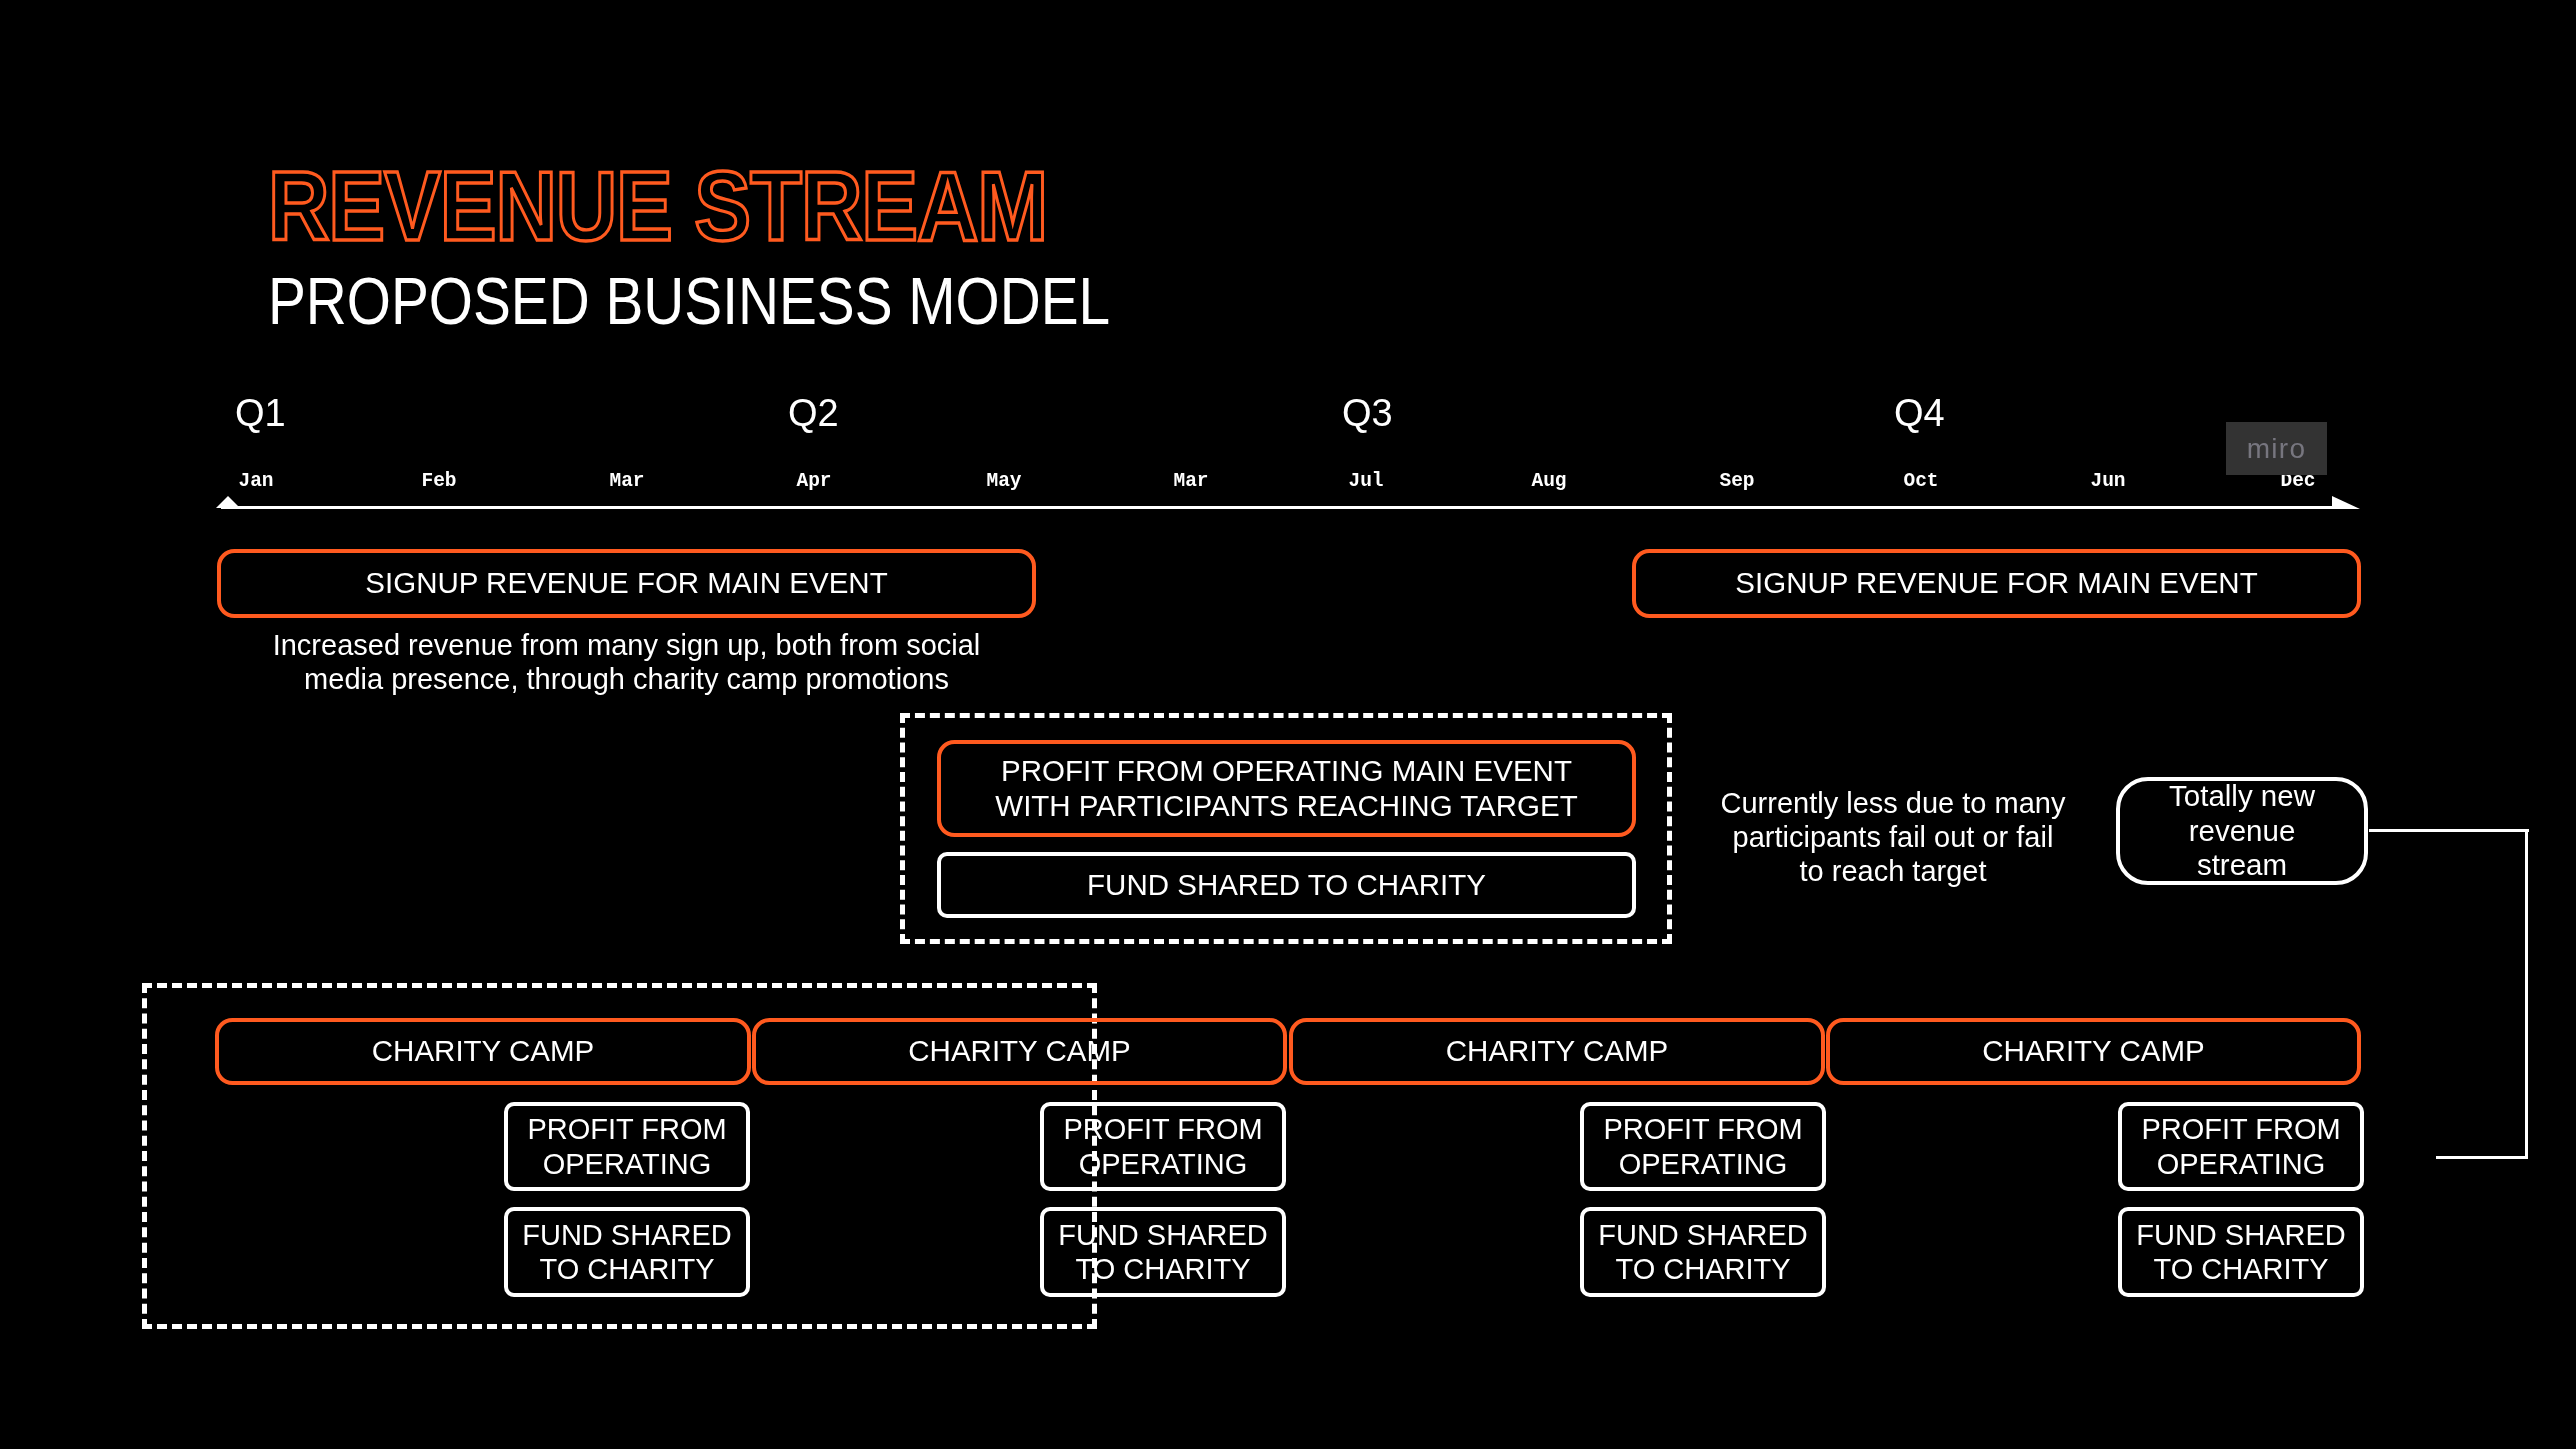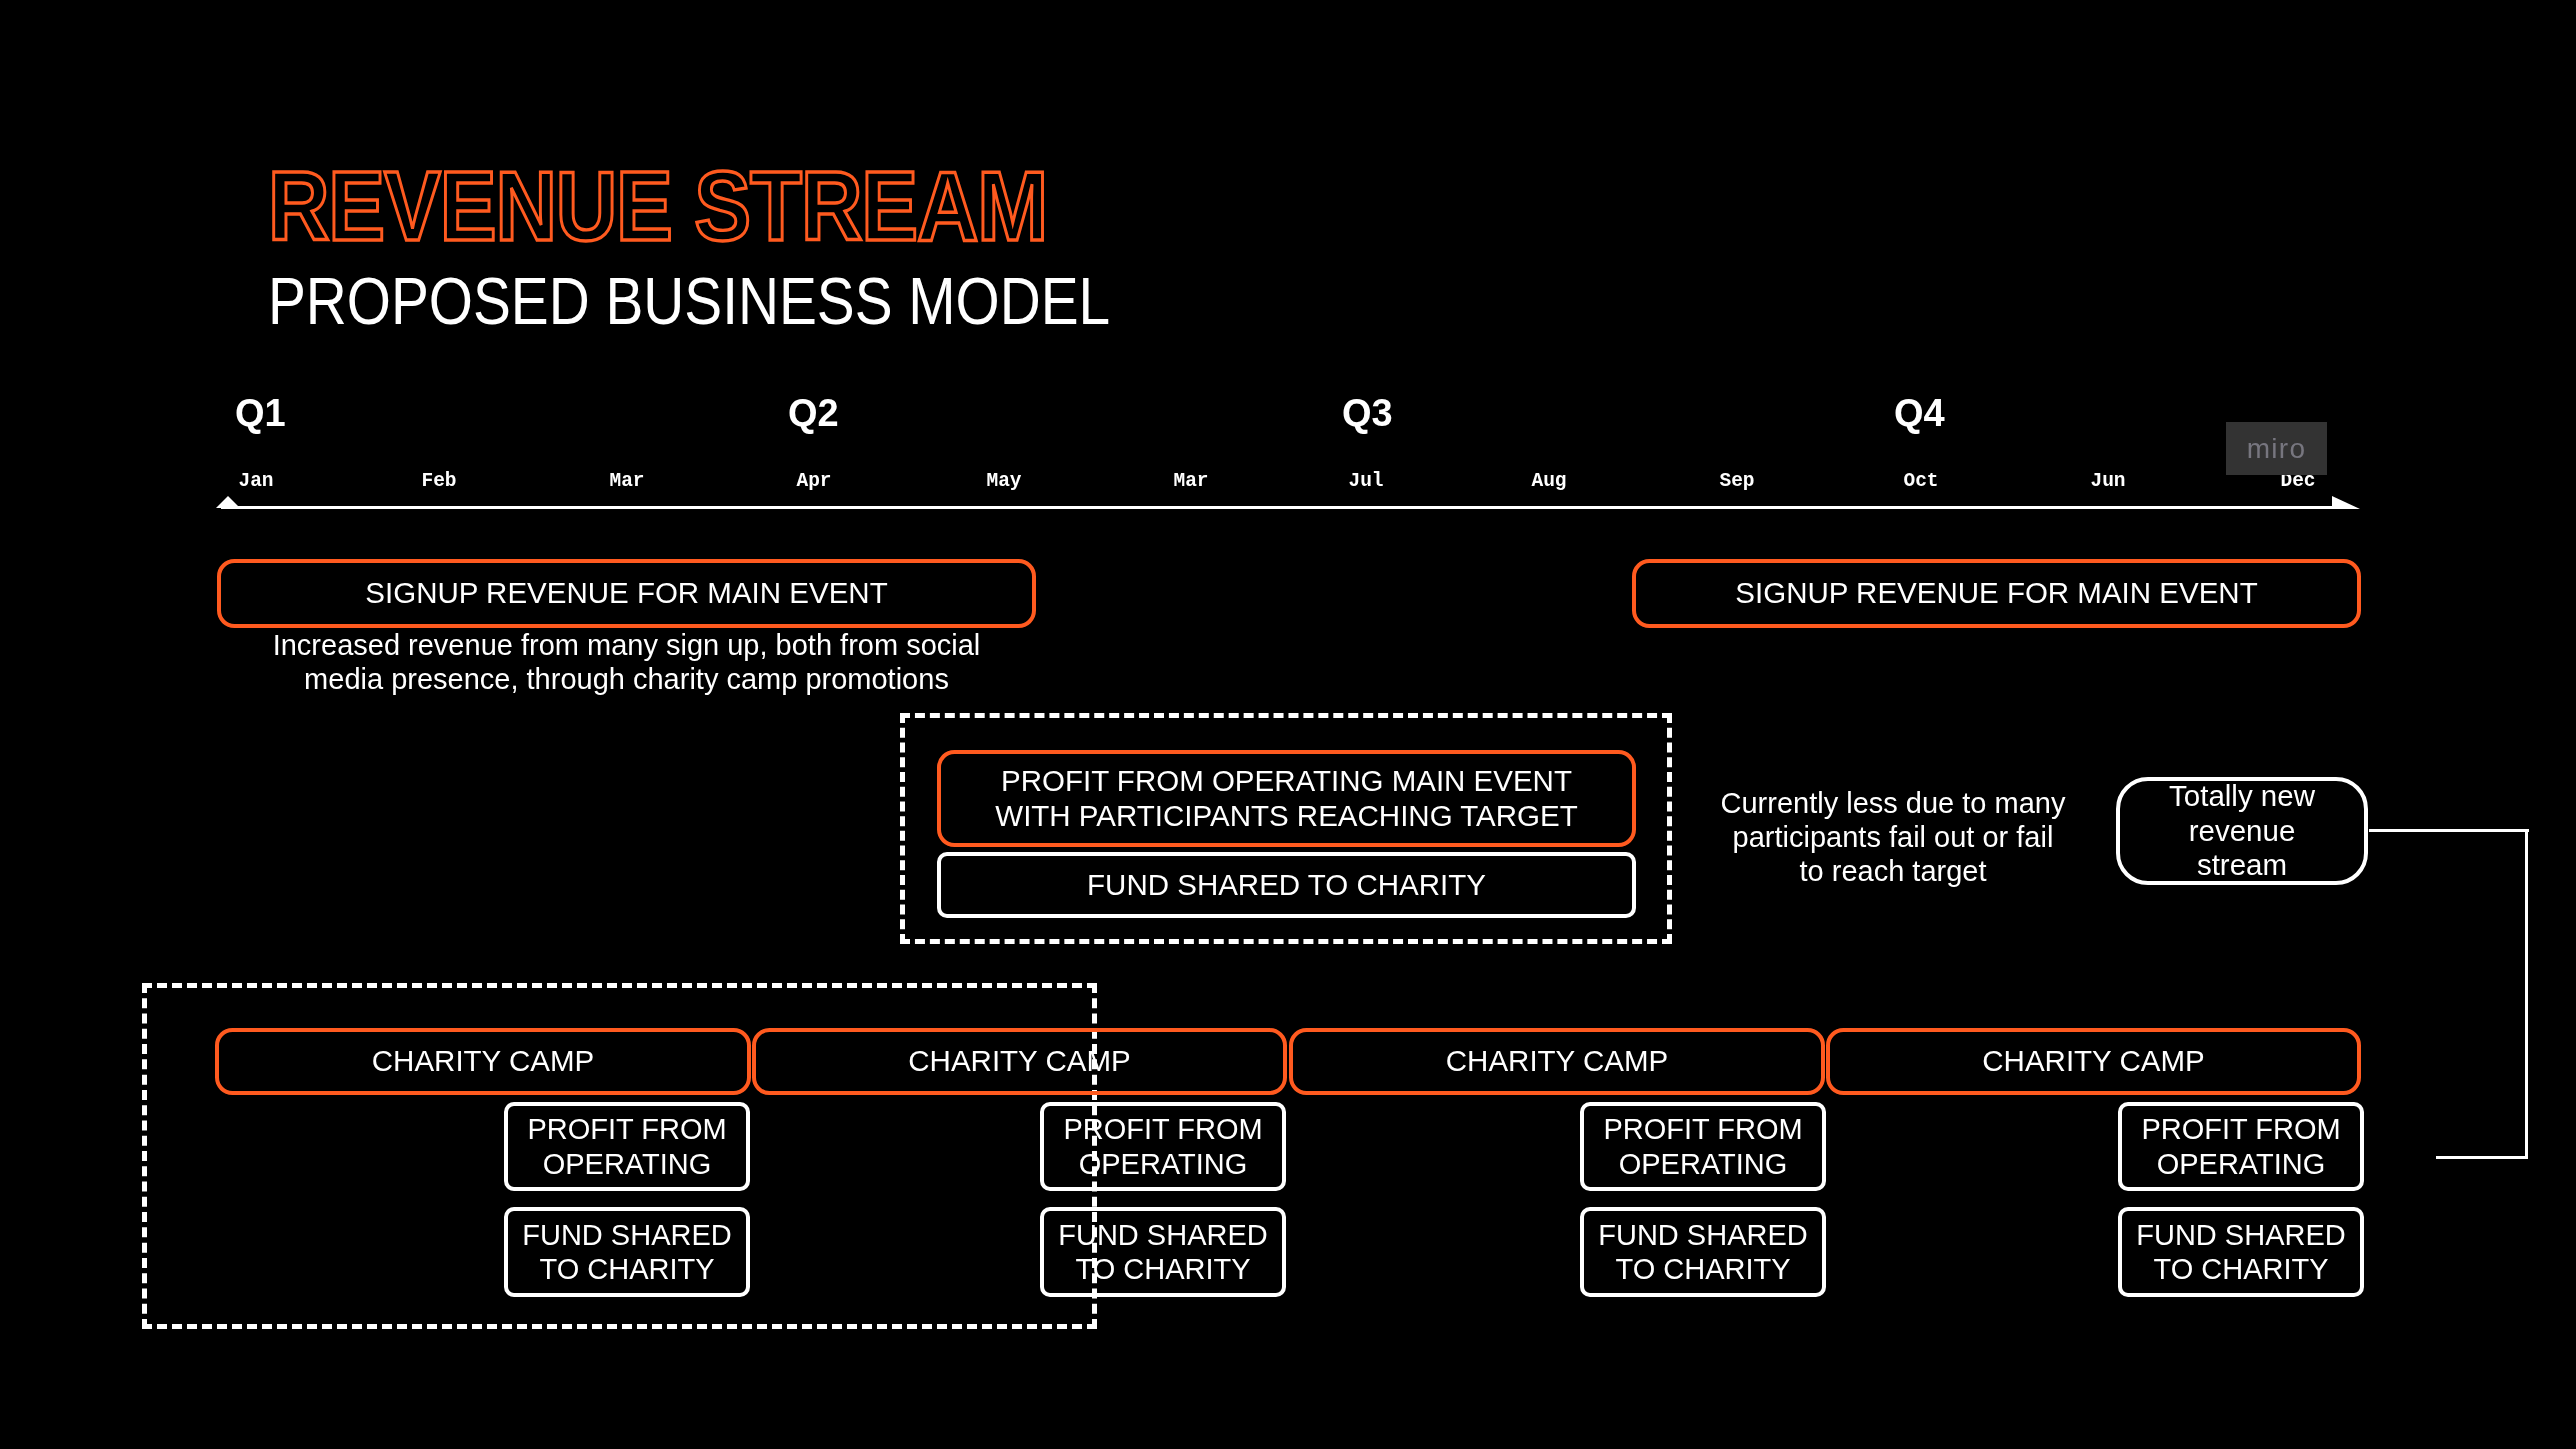--- a/index.html
+++ b/index.html
@@ -6,38 +6,38 @@
   body { width: 2576px; height: 1449px; position: relative; overflow: hidden;
          font-family: "Liberation Sans", "DejaVu Sans", sans-serif; color: #fff; }
   .abs { position: absolute; }
 
   .title { left: 268px; top: 156px; font-size: 99px; font-weight: 700; line-height: 1;
            color: transparent; -webkit-text-stroke: 3.4px #FF5A1F; letter-spacing: -1.3px;
            transform: scaleX(0.86); transform-origin: left top; white-space: nowrap; }
   .subtitle { left: 268px; top: 268px; font-size: 66px; line-height: 1; color: #fff;
               transform: scaleX(0.86); transform-origin: left top; white-space: nowrap; }
 
-  .quarter { top: 394px; font-size: 38px; font-weight: 700; line-height: 1; white-space: nowrap; }
+  .quarter { top: 394px; font-size: 38px; font-weight: 400; line-height: 1; white-space: nowrap; }
   .month { top: 472px; font-size: 19.5px; font-weight: 700; line-height: 1; white-space: nowrap;
            transform: translateX(-50%); font-family: Liberation Mono, monospace; }
 
   .timeline-line { left: 221px; top: 506px; width: 2120px; height: 2.7px; background: #fff; }
   .arrow-left { left: 216px; top: 496px; width: 0; height: 0;
                 border-left: 12px solid transparent; border-right: 12px solid transparent;
                 border-bottom: 12.7px solid #fff; }
   .arrow-right { left: 2332px; top: 496px; width: 0; height: 0;
                  border-top: 13.4px solid transparent; border-left: 28px solid #fff; }
 
   .miro { left: 2226px; top: 422px; width: 101px; height: 53px; background: #333; color: #77767f;
           font-size: 28px; display: flex; align-items: center; justify-content: center;
           letter-spacing: 1.3px; }
 
   .box { box-sizing: border-box; display: flex; align-items: center; justify-content: center;
          text-align: center; color: #fff; line-height: 1.18; }
-  .box.orange { border: 4px solid #FF5A1F; border-radius: 17.4px; margin-top: 10px; }
+  .box.orange { border: 4px solid #FF5A1F; border-radius: 17.4px; }
   .box.white { border: 4px solid #fff; border-radius: 10px; }
   .box.lg { font-size: 29.5px; }
   .box.sm { font-size: 29px; }
 
   .desc { font-size: 29px; line-height: 34px; text-align: center; color: #ffffff; }
 
   .dashed { box-sizing: border-box; border: 5.4px dashed #fff; }
 
   .connector { position: absolute; background: #fff; }
 </style>

